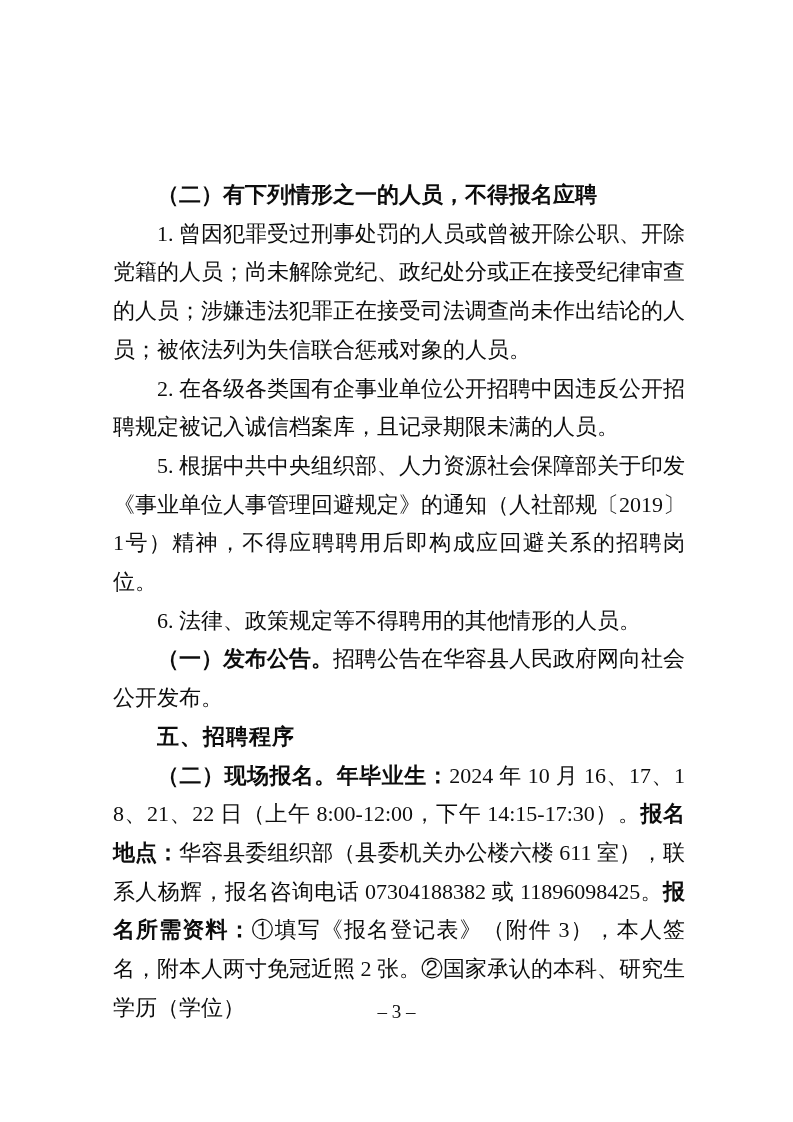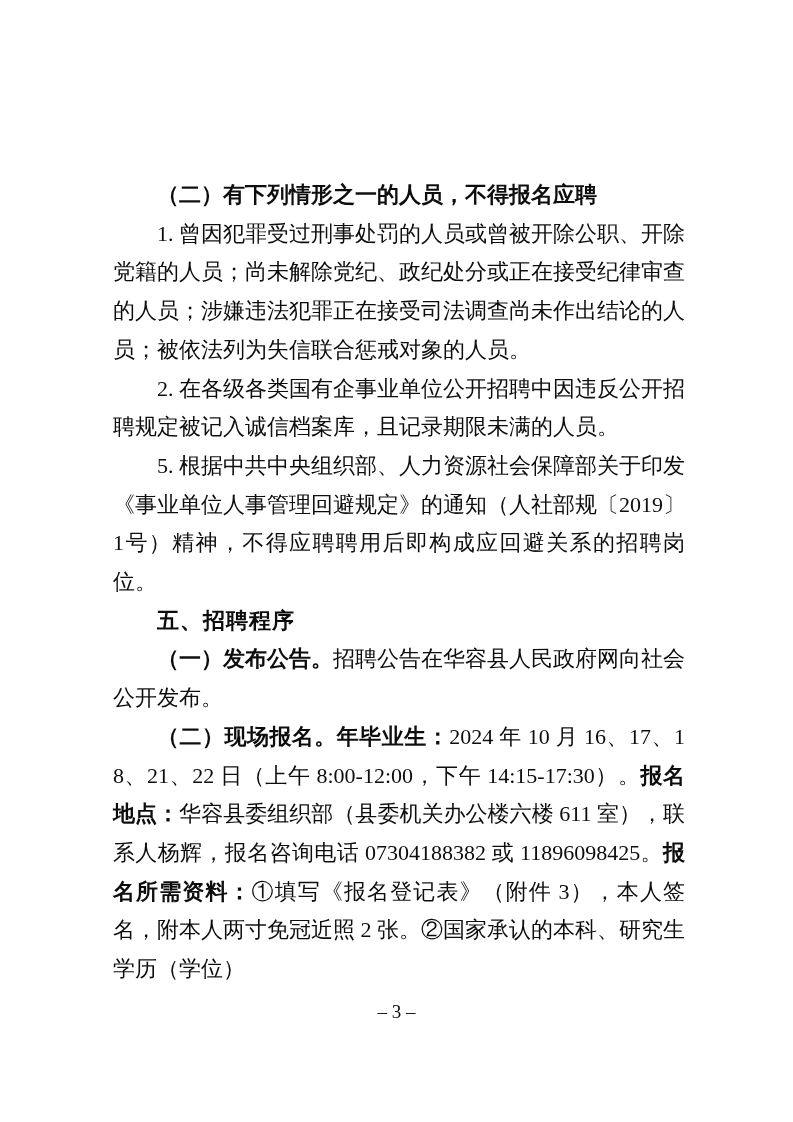--- a/index.html
+++ b/index.html
@@ -57,23 +57,24 @@
 <body>
 
 <div class="page">
   <div class="content">
 
     <p class="para h-kai">（二）有下列情形之一的人员，不得报名应聘</p>
 
     <p class="para">1. 曾因犯罪受过刑事处罚的人员或曾被开除公职、开除党籍的人员；尚未解除党纪、政纪处分或正在接受纪律审查的人员；涉嫌违法犯罪正在接受司法调查尚未作出结论的人员；被依法列为失信联合惩戒对象的人员。</p>
     <p class="para">2. 在各级各类国有企事业单位公开招聘中因违反公开招聘规定被记入诚信档案库，且记录期限未满的人员。</p>
     <p class="para">5. 根据中共中央组织部、人力资源社会保障部关于印发《事业单位人事管理回避规定》的通知（人社部规〔2019〕1号）精神，不得应聘聘用后即构成应回避关系的招聘岗位。</p>
+    <p class="para">6. 法律、政策规定等不得聘用的其他情形的人员。</p>
+
+    <p class="para"><b>（一）发布公告。</b><span>招聘公告在华容县人民政府网向社会公开发布。</span></p>
 
     <p class="para h-hei">五、招聘程序</p>
-
-    <p class="para"><b>（一）发布公告。</b><span>招聘公告在华容县人民政府网向社会公开发布。</span></p>
 
     <p class="para"><b>（二）现场报名。年毕业生：</b><span>2024 年 10 月 16、17、18、21、22 日（上午 8:00-12:00，下午 14:15-17:30）。</span><b>报名地点：</b><span>华容县委组织部（县委机关办公楼六楼 611 室），联系人杨辉，报名咨询电话 07304188382 或 11896098425。</span><b>报名所需资料：</b><span>①填写《报名登记表》（附件 3），本人签名，附本人两寸免冠近照 2 张。②国家承认的本科、研究生学历（学位）</span></p>
 
   </div>
 
   <div class="footer">– 3 –</div>
 </div>
 
 </body></html>

